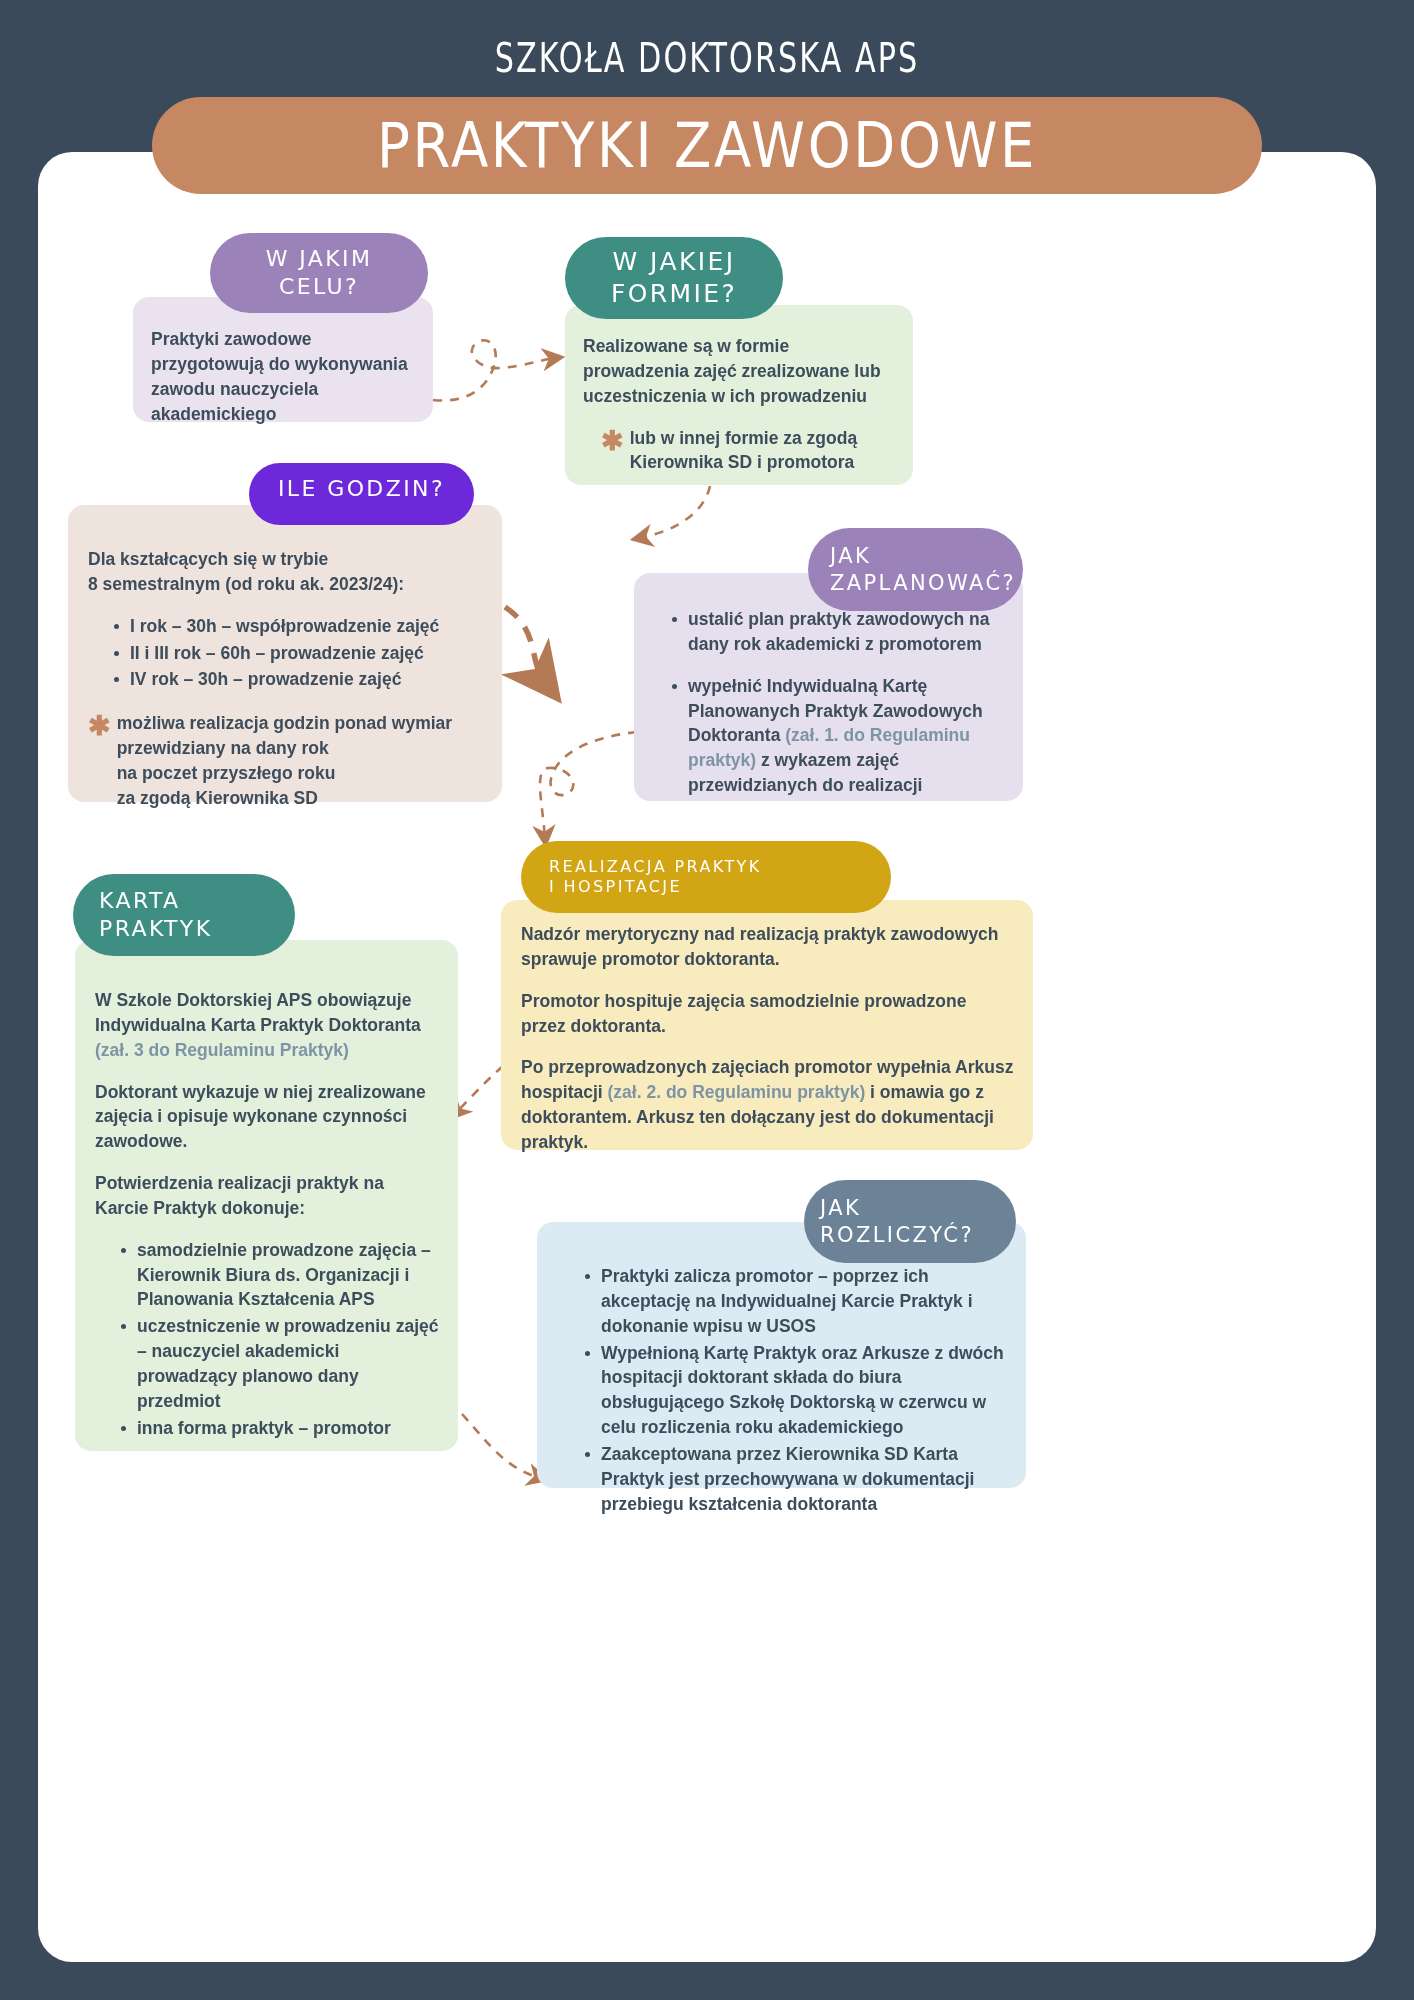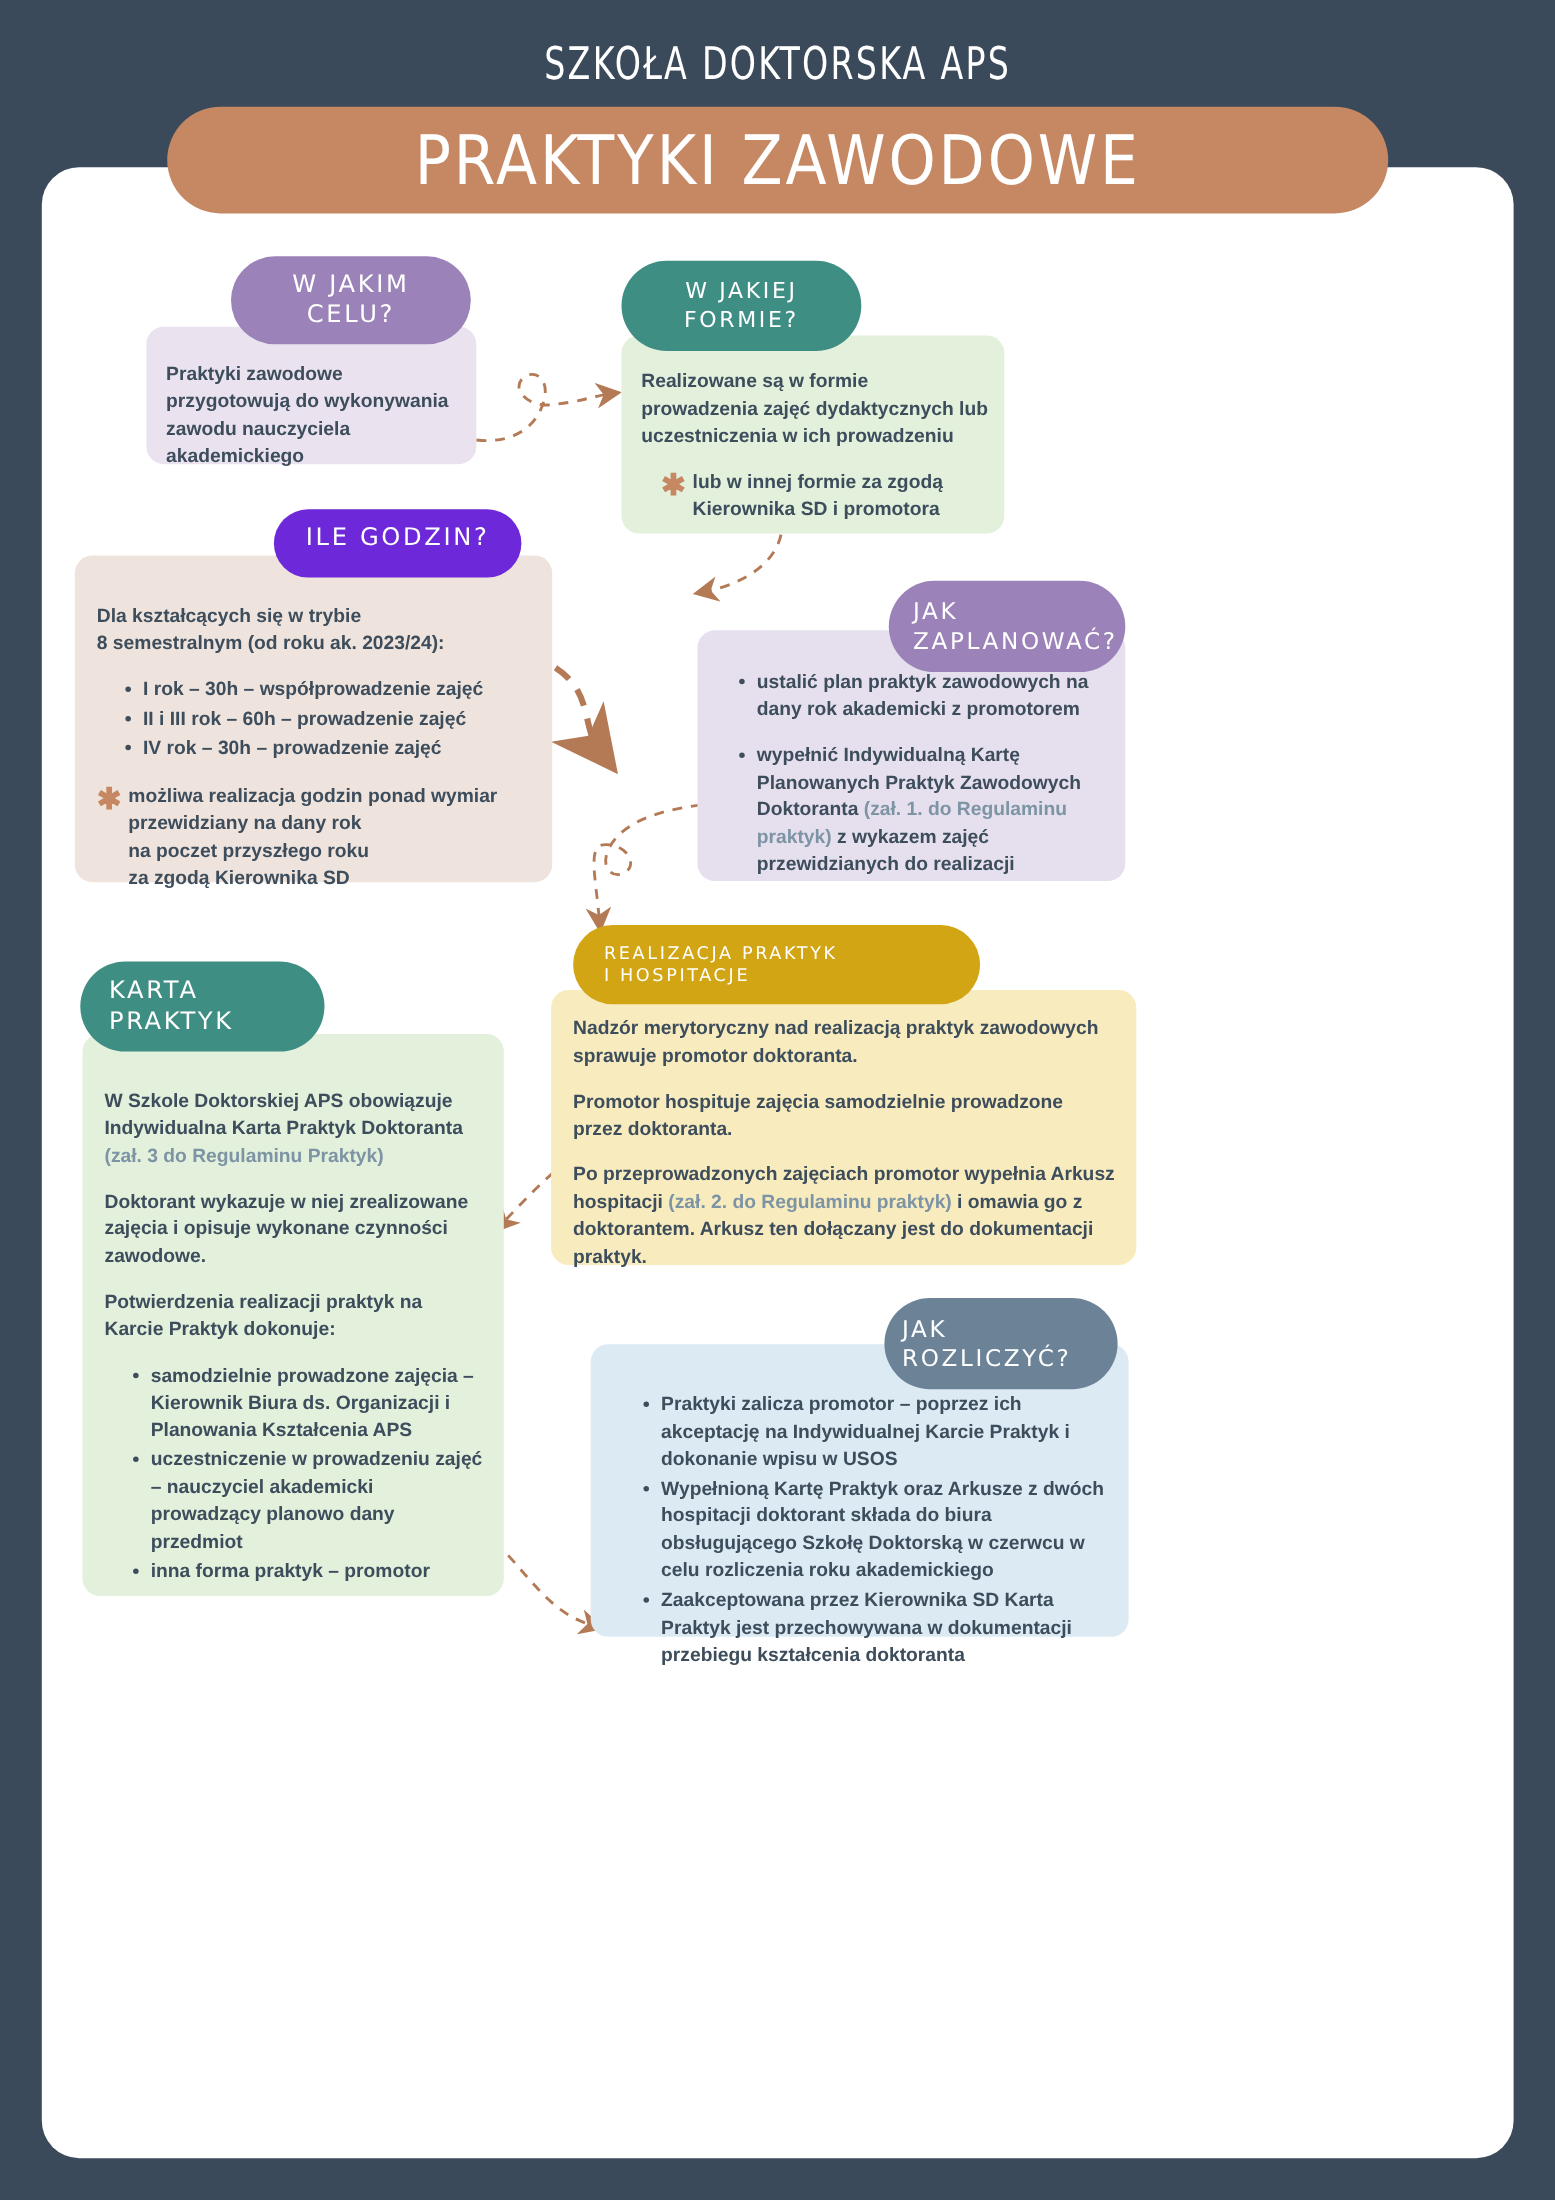--- a/index.html
+++ b/index.html
@@ -125,21 +125,21 @@
     font-size: 27px;
     line-height: 1;
     padding-top: 2px;
     padding-right: 6px;
   }
 
   
   #badge-cel  { top: 233px; left: 210px; width: 218px; height: 80px; background: #9b82b8; font-size: 22px; text-align: center; align-items: center;}
   #card-cel   { top: 297px; left: 133px; width: 300px; height: 125px; background: #eae3ef; padding: 30px 20px 0 18px; }
 
-  #badge-forma { top: 237px; left: 565px; width: 218px; height: 82px; background: #3f8e84; font-size: 20px; text-align: center; align-items: center; }
+  #badge-forma { top: 237px; left: 565px; width: 218px; height: 82px; background: #3f8e84; font-size: 25px; text-align: center; align-items: center; }
   #card-forma  { top: 305px; left: 565px; width: 348px; height: 180px; background: #e2f0dc; padding: 29px 14px 0 18px; }
 
   #badge-godzin { top: 463px; left: 249px; width: 225px; height: 62px; background: #6d28d9; font-size: 22px; justify-content: center; align-items: center; padding-top:0;}
   #card-godzin  { top: 505px; left: 68px; width: 434px; height: 297px; background: #efe4dd; padding: 42px 16px 0 20px; }
 
   #badge-plan  { top: 528px; left: 808px; width: 215px; height: 83px; background: #9b82b8; font-size: 21px; padding-left: 22px; }
   #card-plan   { top: 573px; left: 634px; width: 389px; height: 228px; background: #e6e0ee; padding: 34px 14px 0 12px; }
 
   #badge-realizacja { top: 841px; left: 521px; width: 370px; height: 72px; background: #d2a514; font-size: 16px; padding-left: 28px; }
   #card-realizacja  { top: 900px; left: 501px; width: 532px; height: 250px; background: #f8ecbf; padding: 22px 18px 4px 20px; }
@@ -200,21 +200,21 @@
 </div>
 <div class="card" id="card-cel">
   <p>Praktyki zawodowe przygotowują do wykonywania zawodu nauczyciela akademickiego</p>
 </div>
 
 <div class="badge" id="badge-forma">
   <span>W  JAKIEJ</span>
   <span>FORMIE?</span>
 </div>
 <div class="card" id="card-forma">
-  <p>Realizowane są w formie prowadzenia zajęć dydaktycznych lub uczestniczenia w ich prowadzeniu</p>
+  <p>Realizowane są w formie prowadzenia zajęć zrealizowane lub uczestniczenia w ich prowadzeniu</p>
   <div class="gap"></div>
   <div class="note" style="padding-left:18px;">
     <span class="star-col">✱</span>
     <div>
       <p>lub w innej formie za zgodą</p>
       <p>Kierownika SD i promotora</p>
     </div>
   </div>
 </div>
 

